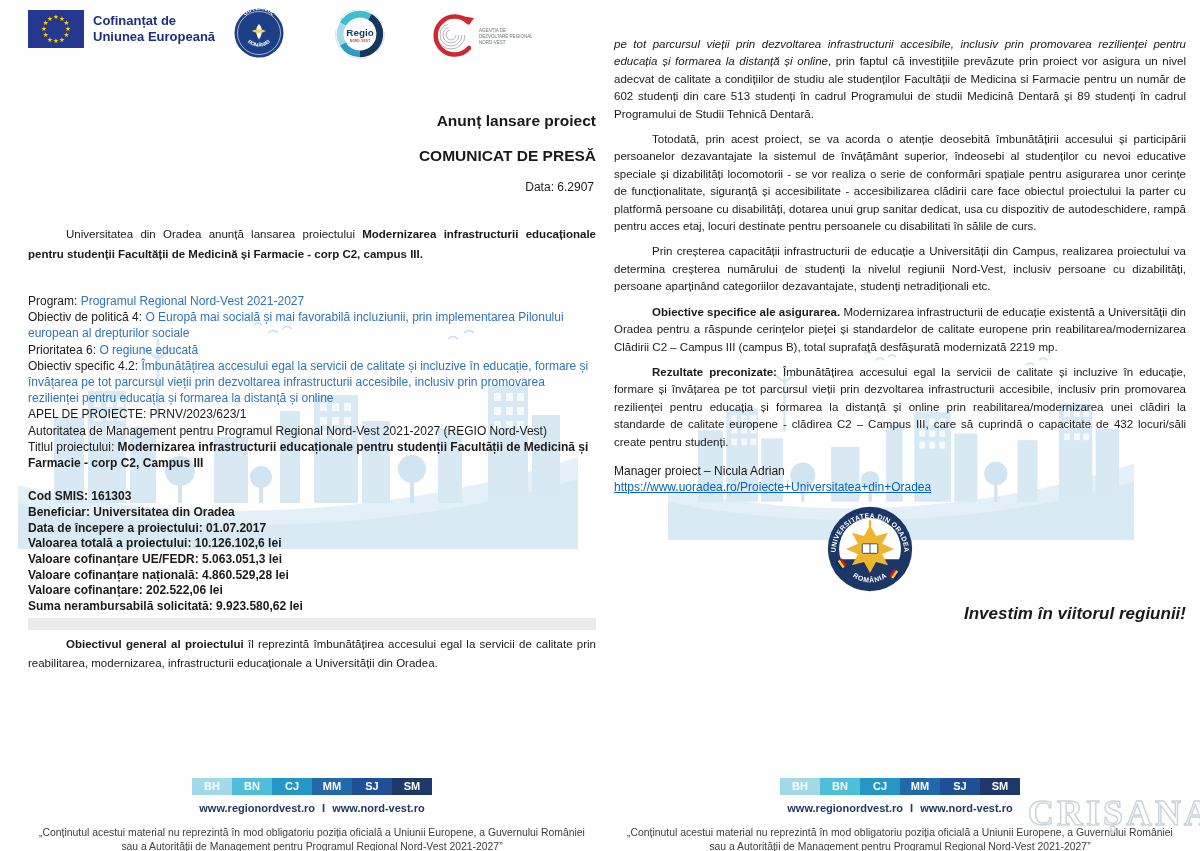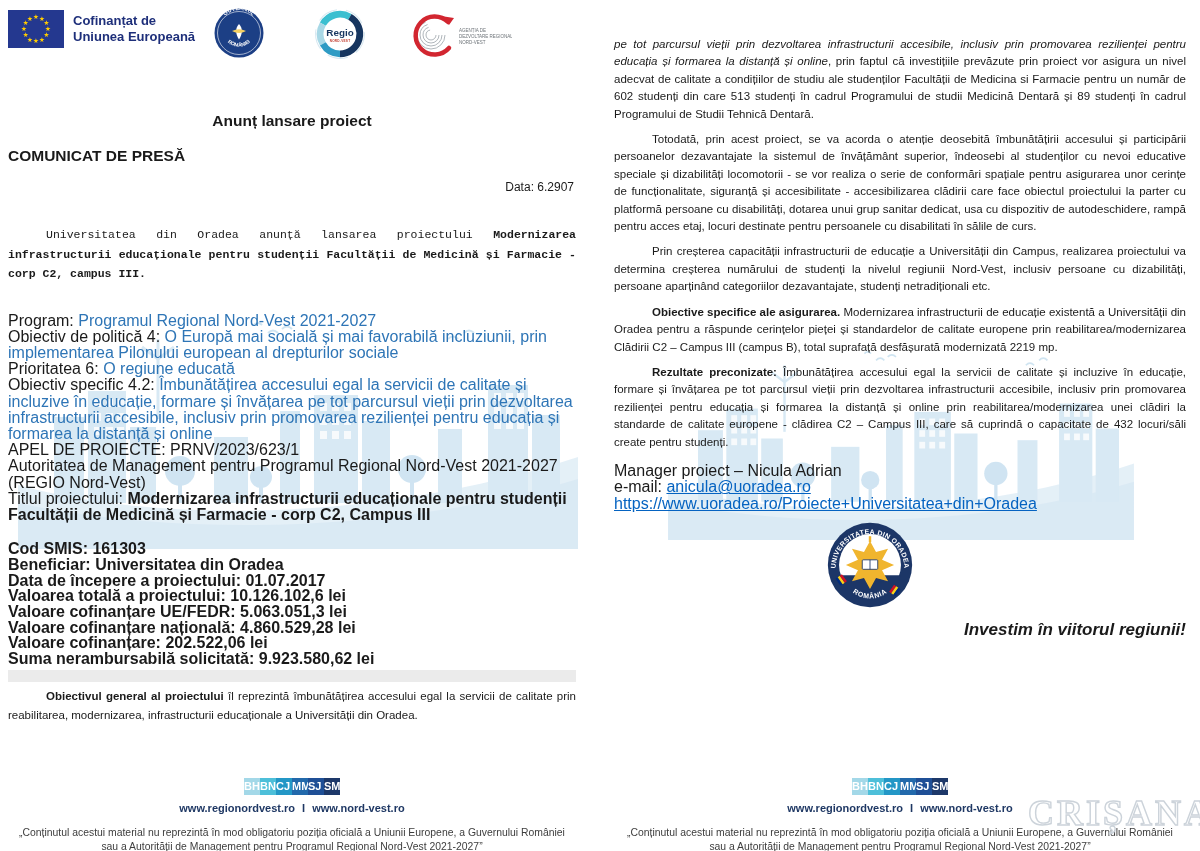--- a/index.html
+++ b/index.html
@@ -1,71 +1,71 @@
 <!DOCTYPE html>
 <html><head>
 <meta charset="utf-8">
 <style>
   * { margin:0; padding:0; box-sizing:border-box; }
   body { font-family:"Liberation Sans", sans-serif; background:#888; }
   .page { position:relative; width:1200px; height:851px; background:#ffffff; overflow:hidden; color:#1a1a1a; }
 
   
   .col { position:absolute; top:0; height:851px; z-index:2; }
-  .col-l { left:8px;  width:568px; }
+  .col-l { left:28px;  width:568px; }
   .col-r { left:614px; width:572px; }
 
   
   .wm { position:absolute; z-index:1; pointer-events:none; }
   .wm-left  { left:18px;  top:298px; width:560px; height:252px; }
   .wm-right { left:618px; top:332px; width:566px; height:208px; }
 
   
   .logos { position:relative; margin-top:8px; height:50px; }
   .logo-eu { position:absolute; left:0; top:2px; display:flex; align-items:center; gap:9px; }
   .eu-text { font-size:13px; font-weight:bold; color:#1e2f7a; line-height:16px; }
   .logo-gov { position:absolute; left:206px; top:0; width:50px; height:50px; }
   .logo-regio { position:absolute; left:306px; top:0; width:52px; height:52px; }
   .logo-adr { position:absolute; left:392px; top:4px; width:112px; height:46px; }
 
   
-  .t1 { margin-top:54px; text-align:center; font-size:15.5px; font-weight:bold; line-height:17px; }
-  .t2 { margin-top:18px; text-align:left; font-size:15.5px; font-weight:bold; line-height:17px; }
+  .t1 { margin-top:54px; text-align:right; font-size:15.5px; font-weight:bold; line-height:17px; }
+  .t2 { margin-top:18px; text-align:right; font-size:15.5px; font-weight:bold; line-height:17px; }
   .date { margin-top:16px; text-align:right; font-size:12px; line-height:15px; padding-right:2px; }
 
   
   .para { font-size:11.5px; line-height:19.5px; text-align:justify; }
   .col-r .para { line-height:17.4px; }
   .indent { text-indent:38px; }
-  .pos-intro   { margin-top:30px;font-family:Liberation Mono, monospace; }
+  .pos-intro   { margin-top:30px; }
   .pos-general { margin-top:5px; }
   .pos-contrib { margin-top:9px; }
 
-  .block { font-size:16px; line-height:16.2px; }
+  .block { font-size:12px; line-height:16.2px; }
   .pos-program { margin-top:29px; }
   .pos-smis { margin-top:18px; font-weight:bold; line-height:15.7px; }
   .grayband { margin-top:3px; height:12px; background:#ebebeb; }
 
   .run-b { font-weight:bold; }
   .run-i { font-style:italic; }
   .run-blue { color:#2e75b6; }
   a.run-link { color:#0563c1; text-decoration:underline; }
 
   
   .pos-r1 { padding-top:36px; }
   .pos-r2, .pos-r3, .pos-r4, .pos-r5 { margin-top:8px; }
   .pos-contact { margin-top:12px; line-height:16.5px; }
   .seal-wrap { margin-top:10px; text-align:center; }
   .seal-wrap svg { width:86px; height:86px; margin-left:-60px; }
   .slogan { margin-top:8px; text-align:right; font-size:17px; font-weight:bold; font-style:italic; }
 
   
   .footer { position:absolute; top:776px; left:0; width:100%; text-align:center; }
   .county-bar { display:inline-flex; height:17px; }
-  .county { width:16px; font-size:11px; font-weight:bold; color:#ffffff; line-height:17px; text-align:left; }
+  .county { width:40px; font-size:11px; font-weight:bold; color:#ffffff; line-height:17px; text-align:center; }
   .websites { margin-top:7px; font-size:11px; font-weight:bold; color:#1f3864; word-spacing:4px; }
   .disclaimer { margin:12px auto 0; max-width:552px; font-size:10.4px; line-height:14px; color:#3d3d3d; text-align:center; }
 
   
   .crisana { position:absolute; left:1028px; top:792px; z-index:3; pointer-events:none;
              font-family:"Liberation Serif", serif; font-weight:bold; font-size:36px; letter-spacing:3px;
              color:rgba(255,255,255,0.25); -webkit-text-stroke:1.4px #ccd3da; }
   svg text { font-family:"Liberation Sans", sans-serif; }
 </style>
 </head>
@@ -260,21 +260,20 @@
   <div class="col col-r">
 
     <p class="para pos-r1"><span class="run-i">pe tot parcursul vieții prin dezvoltarea infrastructurii accesibile, inclusiv prin promovarea rezilienței pentru educația și formarea la distanță și online</span><span>, prin faptul că investițiile prevăzute prin proiect vor asigura un nivel adecvat de calitate a condițiilor de studiu ale studenților Facultății de Medicina si Farmacie pentru un număr de 602 studenți din care 513 studenți în cadrul Programului de studii Medicină Dentară și 89 studenți în cadrul Programului de Studii Tehnică Dentară.</span></p>
     <p class="para indent pos-r2">Totodată, prin acest proiect, se va acorda o atenție deosebită îmbunătățirii accesului și participării persoanelor dezavantajate la sistemul de învățământ superior, îndeosebi al studenților cu nevoi educative speciale și dizabilități locomotorii - se vor realiza o serie de conformări spațiale pentru asigurarea unor cerințe de funcționalitate, siguranță și accesibilitate - accesibilizarea clădirii care face obiectul proiectului la parter cu platformă persoane cu disabilități, dotarea unui grup sanitar dedicat, usa cu dispozitiv de autodeschidere, rampă pentru acces etaj, locuri destinate pentru persoanele cu disabilitati în sălile de curs.</p>
     <p class="para indent pos-r3">Prin creșterea capacității infrastructurii de educație a Universității din Campus, realizarea proiectului va determina creșterea numărului de studenți la nivelul regiunii Nord-Vest, inclusiv persoane cu dizabilități, persoane aparținând categoriilor dezavantajate, studenți netradiționali etc.</p>
     <p class="para indent pos-r4"><span class="run-b">Obiective specifice ale asigurarea.</span><span> Modernizarea infrastructurii de educație existentă a Universității din Oradea pentru a răspunde cerințelor pieței și standardelor de calitate europene prin reabilitarea/modernizarea Clădirii C2 – Campus III (campus B), total suprafață desfășurată modernizată 2219 mp.</span></p>
     <p class="para indent pos-r5"><span class="run-b">Rezultate preconizate:</span><span> Îmbunătățirea accesului egal la servicii de calitate și incluzive în educație, formare și învățarea pe tot parcursul vieții prin dezvoltarea infrastructurii accesibile, inclusiv prin promovarea rezilienței pentru educația și formarea la distanță și online prin reabilitarea/modernizarea unei clădiri la standarde de calitate europene -  clădirea C2 – Campus III, care să cuprindă o capacitate de 432 locuri/săli create pentru studenți.</span></p>
 
     <div class="block pos-contact">
         <div><span>Manager proiect – Nicula Adrian</span></div>
-        <div><span>e-mail: </span><a href="#" class="run-link">anicula@uoradea.ro</a></div>
         <div><a href="#" class="run-link">https://www.uoradea.ro/Proiecte+Universitatea+din+Oradea</a></div>
       </div>
 
     <div class="seal-wrap">
       <svg viewBox="0 0 100 100">
         <defs>
           <path id="sealTop" d="M 10 54 A 40 40 0 1 1 90 54"></path>
           <path id="sealBot" d="M 18 64 A 33 33 0 0 0 82 64"></path>
         </defs>
         <circle cx="50" cy="50" r="49" fill="#1c3667"></circle>

